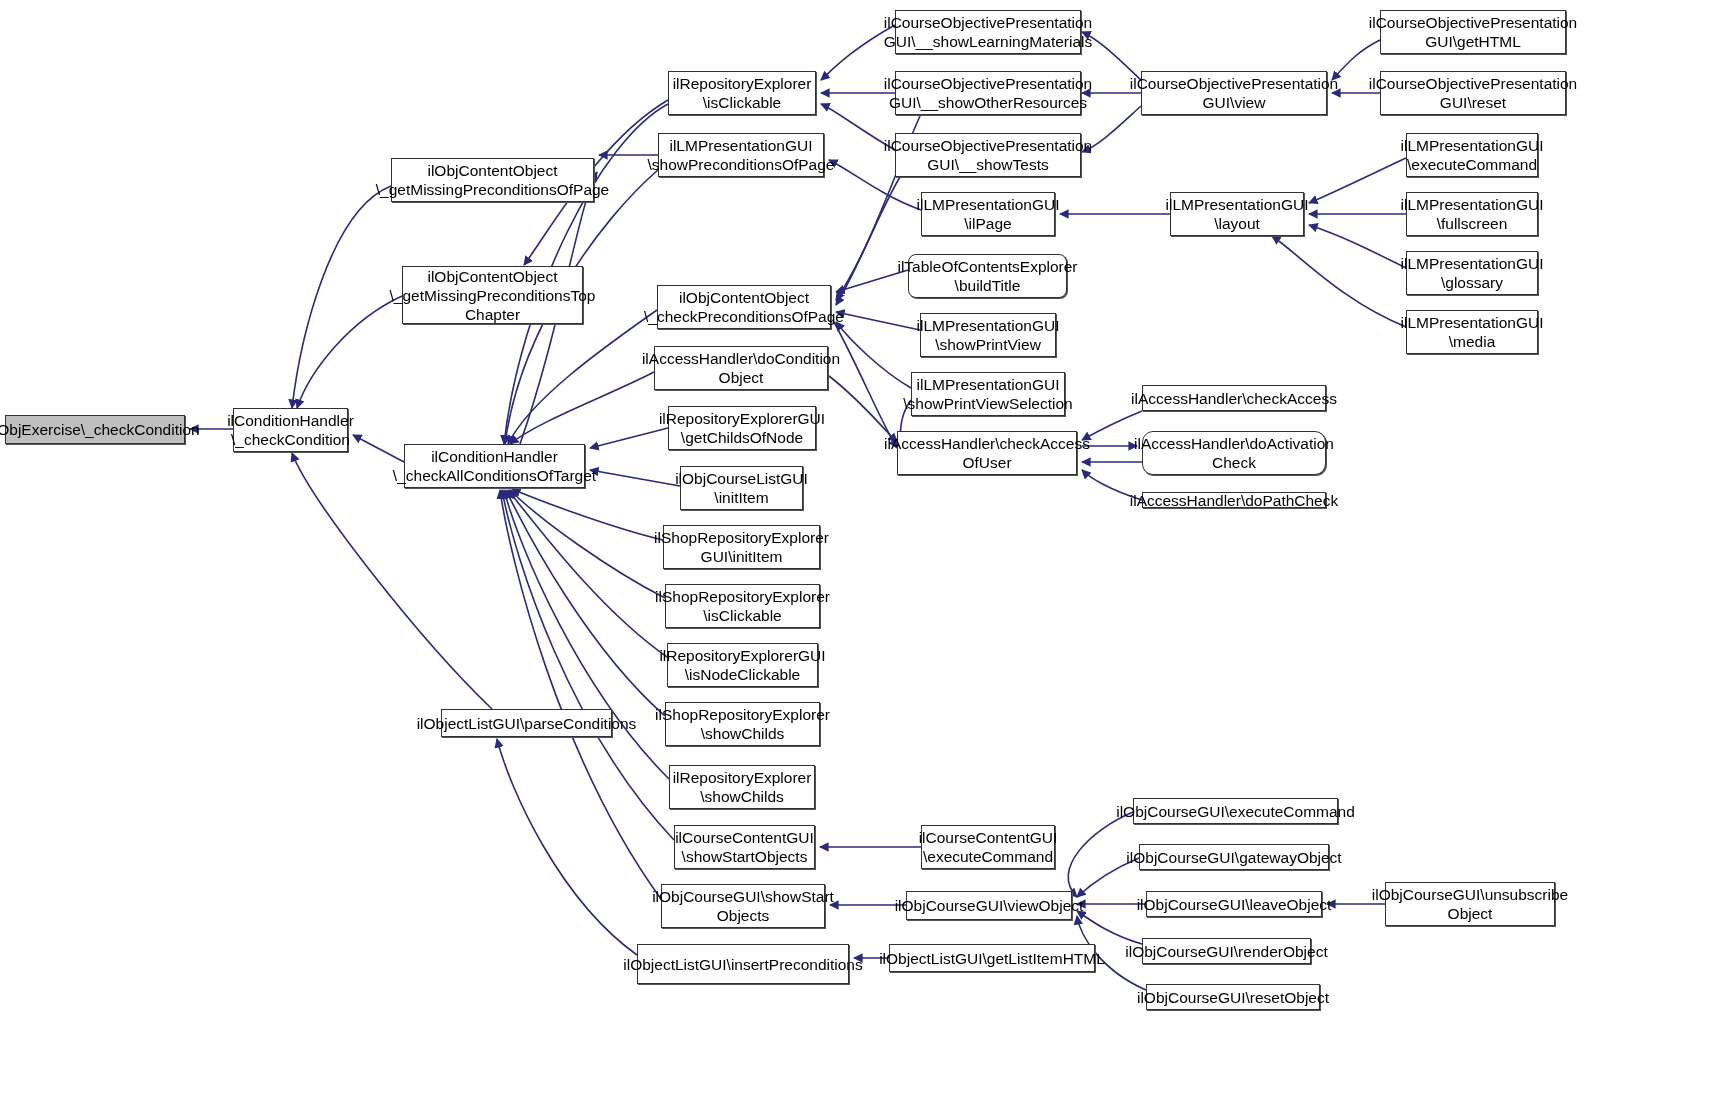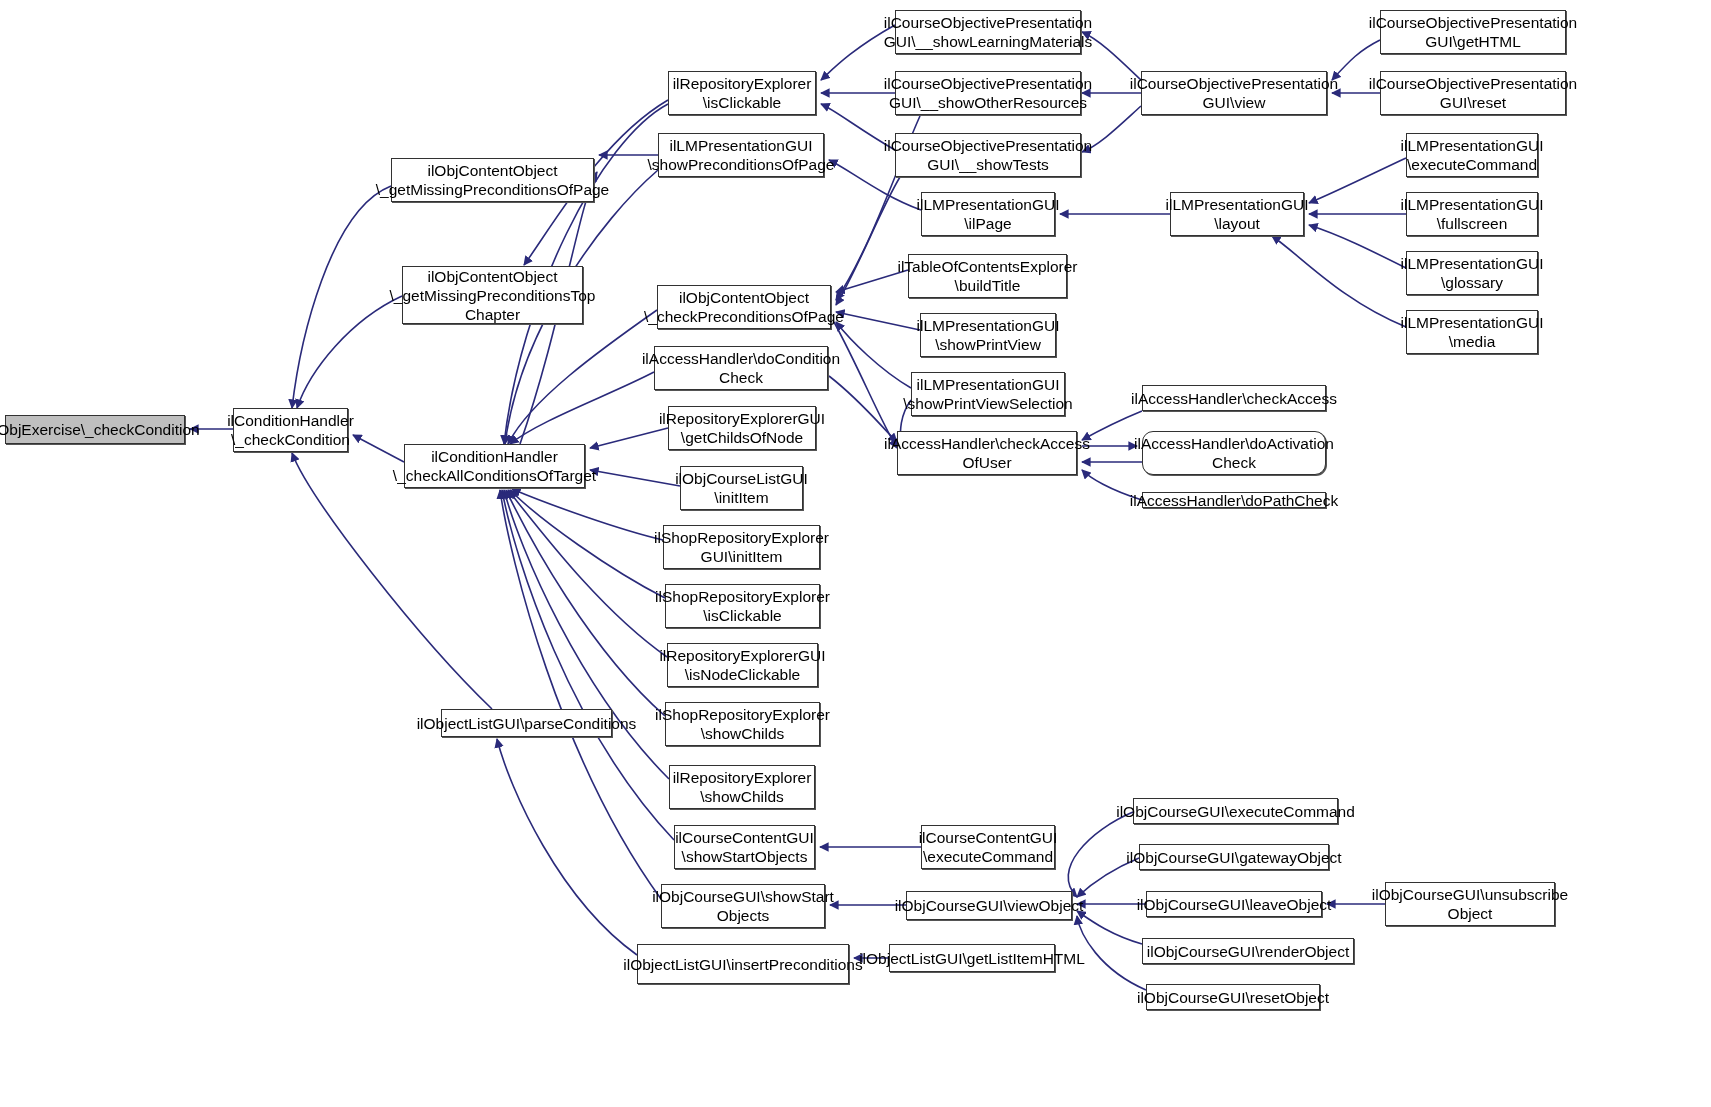--- a/index.html
+++ b/index.html
@@ -125,21 +125,21 @@
       <div class="node" style="left: 404px; top: 444px; width: 181px; height: 44px;">ilConditionHandler
 \_checkAllConditionsOfTarget</div>
       <div class="node" style="left: 395px; top: 709px; width: 171px; height: 28px; margin-left: 46px;">ilObjectListGUI\parseConditions</div>
       <div class="node" style="left: 668px; top: 71px; width: 148px; height: 44px;">ilRepositoryExplorer
 \isClickable</div>
       <div class="node" style="left: 658px; top: 133px; width: 166px; height: 44px;">ilLMPresentationGUI
 \showPreconditionsOfPage</div>
       <div class="node" style="left: 657px; top: 285px; width: 174px; height: 44px;">ilObjContentObject
 \_checkPreconditionsOfPage</div>
       <div class="node" style="left: 654px; top: 346px; width: 174px; height: 44px;">ilAccessHandler\doCondition
-Check</div>
+Object</div>
       <div class="node" style="left: 668px; top: 406px; width: 148px; height: 44px;">ilRepositoryExplorerGUI
 \getChildsOfNode</div>
       <div class="node" style="left: 680px; top: 466px; width: 123px; height: 44px;">ilObjCourseListGUI
 \initItem</div>
       <div class="node" style="left: 663px; top: 525px; width: 157px; height: 44px;">ilShopRepositoryExplorer
 GUI\initItem</div>
       <div class="node" style="left: 665px; top: 584px; width: 155px; height: 44px;">ilShopRepositoryExplorer
 \isClickable</div>
       <div class="node" style="left: 667px; top: 643px; width: 151px; height: 44px;">ilRepositoryExplorerGUI
 \isNodeClickable</div>
@@ -153,21 +153,21 @@
 Objects</div>
       <div class="node" style="left: 637px; top: 944px; width: 212px; height: 40px;">ilObjectListGUI\insertPreconditions</div>
       <div class="node" style="left: 895px; top: 10px; width: 186px; height: 44px;">ilCourseObjectivePresentation
 GUI\__showLearningMaterials</div>
       <div class="node" style="left: 895px; top: 71px; width: 186px; height: 44px;">ilCourseObjectivePresentation
 GUI\__showOtherResources</div>
       <div class="node" style="left: 895px; top: 133px; width: 186px; height: 44px;">ilCourseObjectivePresentation
 GUI\__showTests</div>
       <div class="node" style="left: 921px; top: 192px; width: 134px; height: 44px;">ilLMPresentationGUI
 \ilPage</div>
-      <div class="node" style="left: 908px; top: 254px; width: 159px; height: 44px;">ilTableOfContentsExplorer
+      <div class="node" style="left: 908px; top: 254px; width: 159px; height: 44px; border-radius: 8px;">ilTableOfContentsExplorer
 \buildTitle</div>
       <div class="node" style="left: 920px; top: 313px; width: 136px; height: 44px;">ilLMPresentationGUI
 \showPrintView</div>
       <div class="node" style="left: 911px; top: 372px; width: 154px; height: 44px;">ilLMPresentationGUI
 \showPrintViewSelection</div>
       <div class="node" style="left: 897px; top: 431px; width: 180px; height: 44px;">ilAccessHandler\checkAccess
 OfUser</div>
       <div class="node" style="left: 1141px; top: 71px; width: 186px; height: 44px;">ilCourseObjectivePresentation
 GUI\view</div>
       <div class="node" style="left: 1170px; top: 192px; width: 134px; height: 44px;">ilLMPresentationGUI
@@ -184,22 +184,22 @@
 \executeCommand</div>
       <div class="node" style="left: 1406px; top: 192px; width: 132px; height: 44px;">ilLMPresentationGUI
 \fullscreen</div>
       <div class="node" style="left: 1406px; top: 251px; width: 132px; height: 44px;">ilLMPresentationGUI
 \glossary</div>
       <div class="node" style="left: 1406px; top: 310px; width: 132px; height: 44px;">ilLMPresentationGUI
 \media</div>
       <div class="node" style="left: 921px; top: 825px; width: 134px; height: 44px;">ilCourseContentGUI
 \executeCommand</div>
       <div class="node" style="left: 906px; top: 891px; width: 166px; height: 29px;">ilObjCourseGUI\viewObject</div>
-      <div class="node" style="left: 889px; top: 944px; width: 166px; height: 28px;">ilObjectListGUI\getListItemHTML</div>
+      <div class="node" style="left: 889px; top: 944px; width: 206px; height: 28px;">ilObjectListGUI\getListItemHTML</div>
       <div class="node" style="left: 1133px; top: 798px; width: 205px; height: 26px;">ilObjCourseGUI\executeCommand</div>
       <div class="node" style="left: 1139px; top: 844px; width: 190px; height: 26px;">ilObjCourseGUI\gatewayObject</div>
       <div class="node" style="left: 1146px; top: 891px; width: 176px; height: 26px;">ilObjCourseGUI\leaveObject</div>
-      <div class="node" style="left: 1142px; top: 938px; width: 212px; height: 26px;">ilObjCourseGUI\renderObject</div>
+      <div class="node" style="left: 1142px; top: 938px; width: 169px; height: 26px;">ilObjCourseGUI\renderObject</div>
       <div class="node" style="left: 1146px; top: 984px; width: 174px; height: 26px;">ilObjCourseGUI\resetObject</div>
       <div class="node" style="left: 1385px; top: 882px; width: 170px; height: 44px;">ilObjCourseGUI\unsubscribe
 Object</div>
     </div>
 </div>
 
 </body></html>

